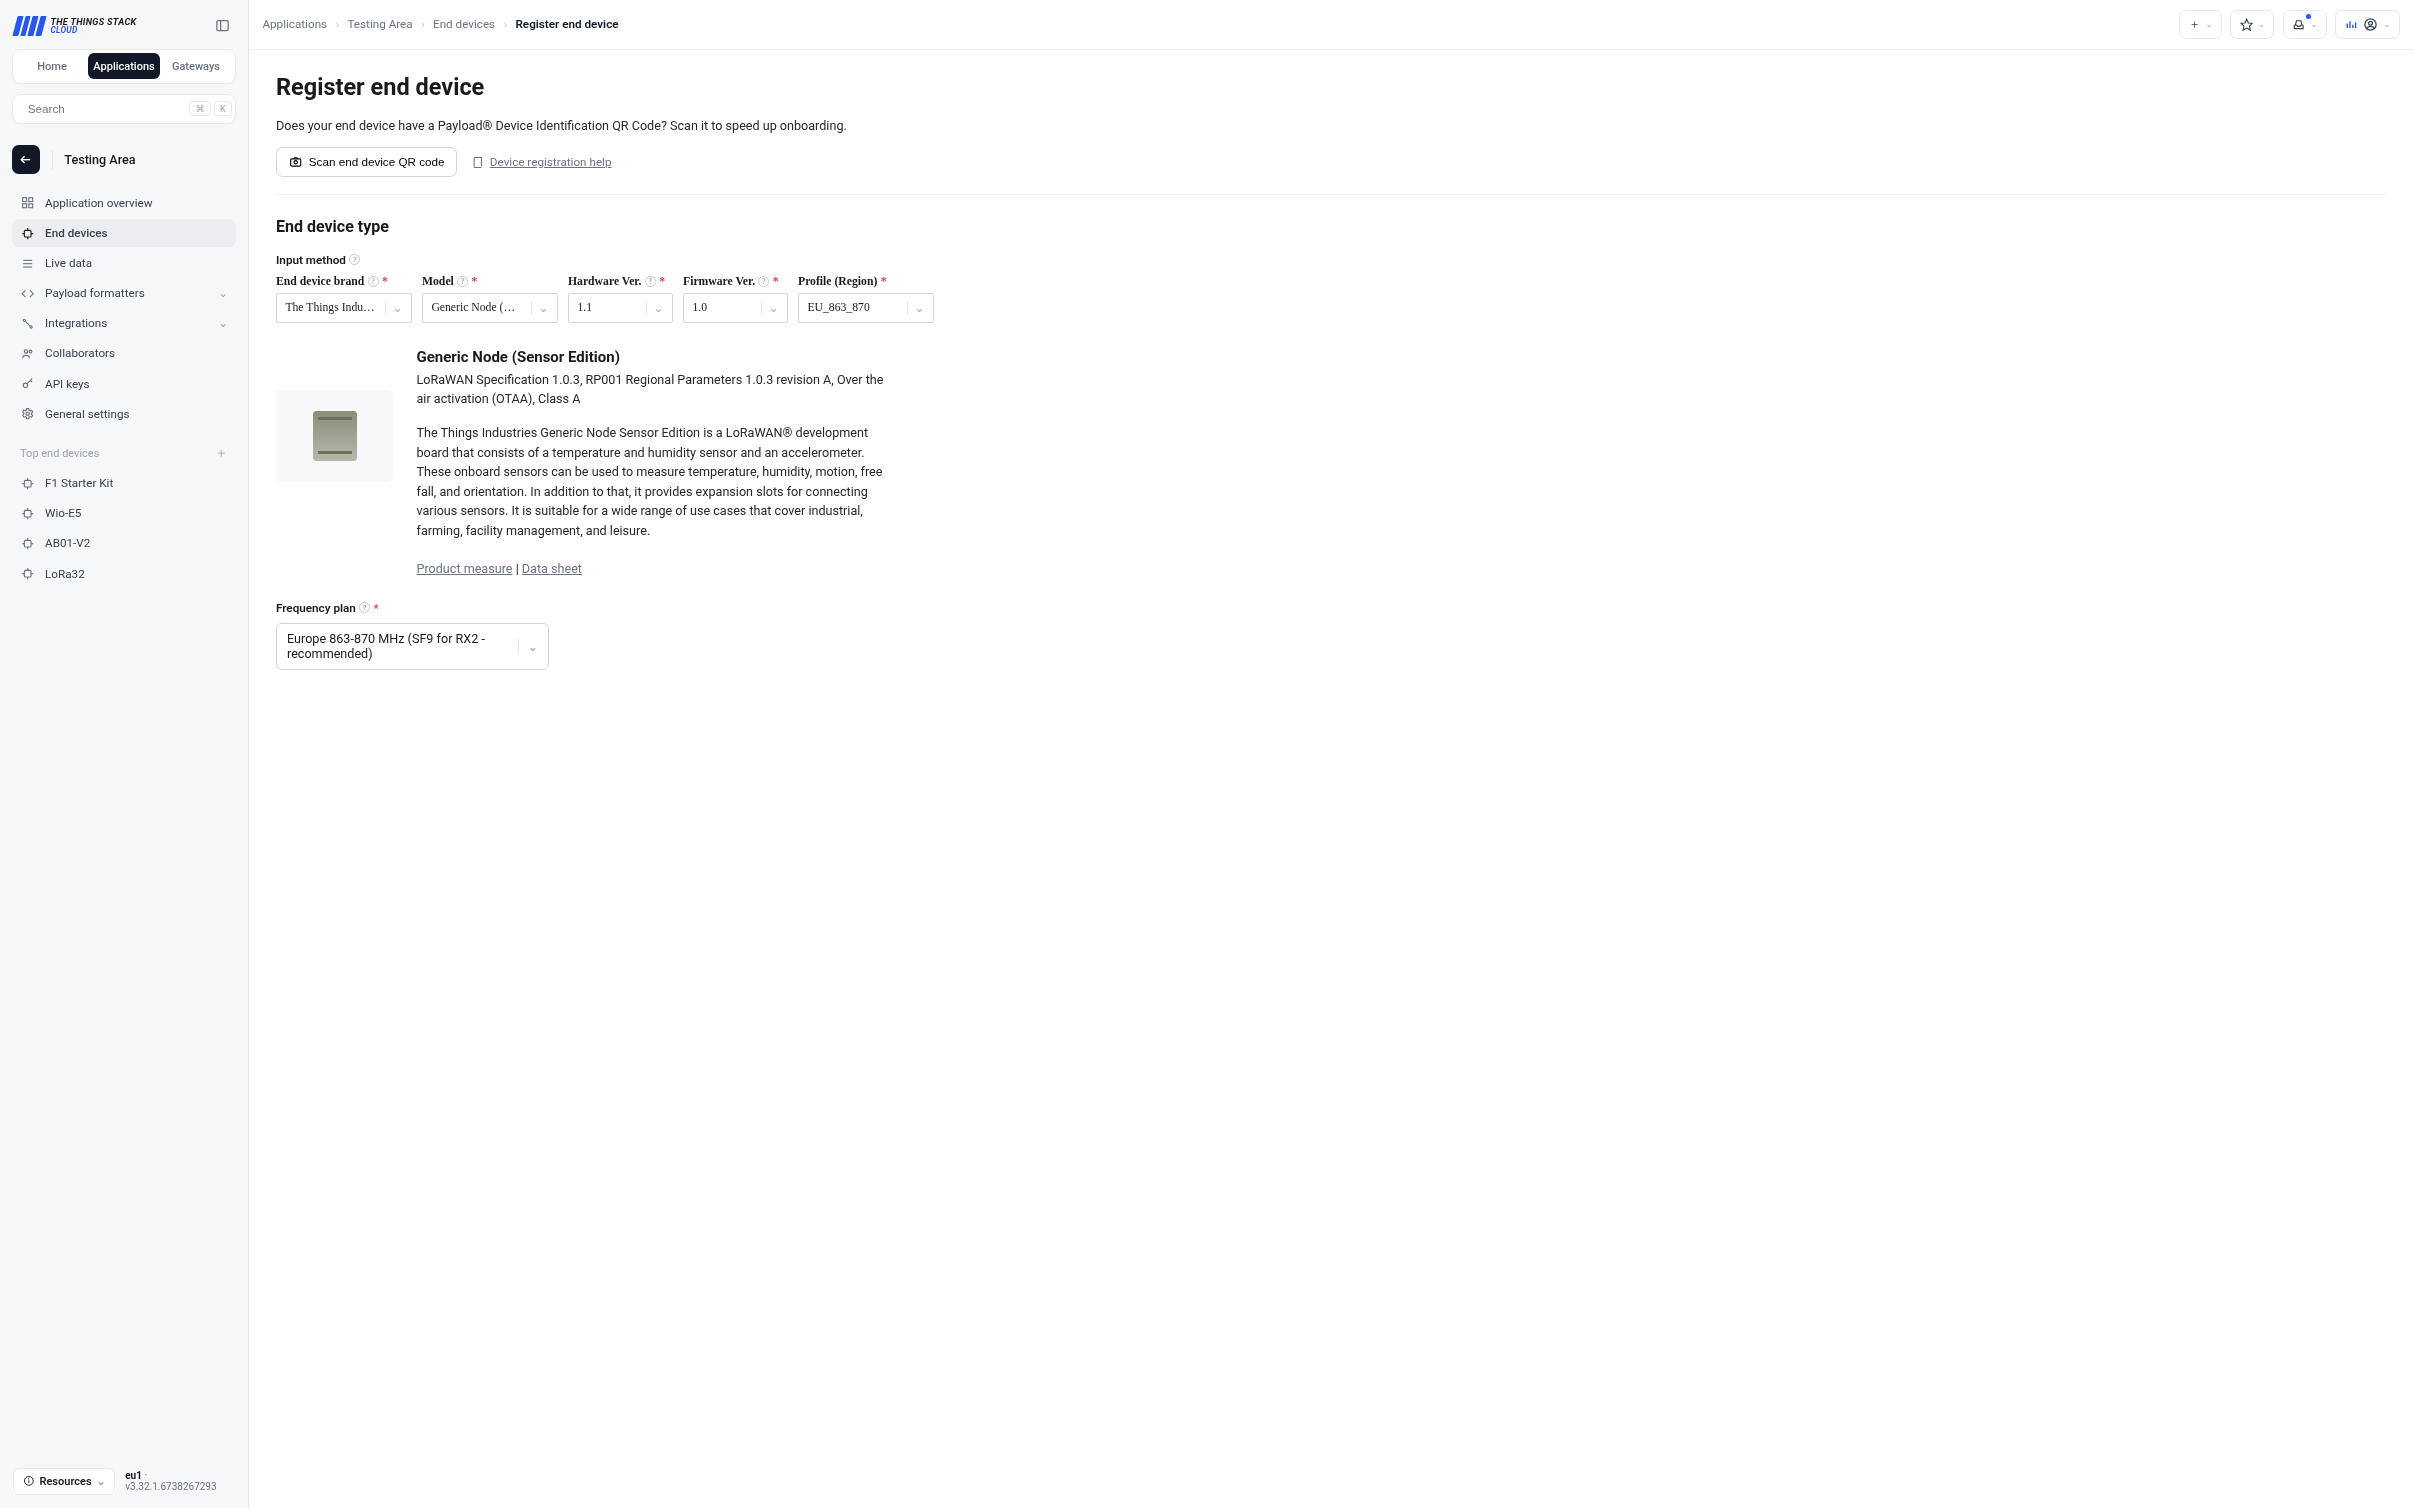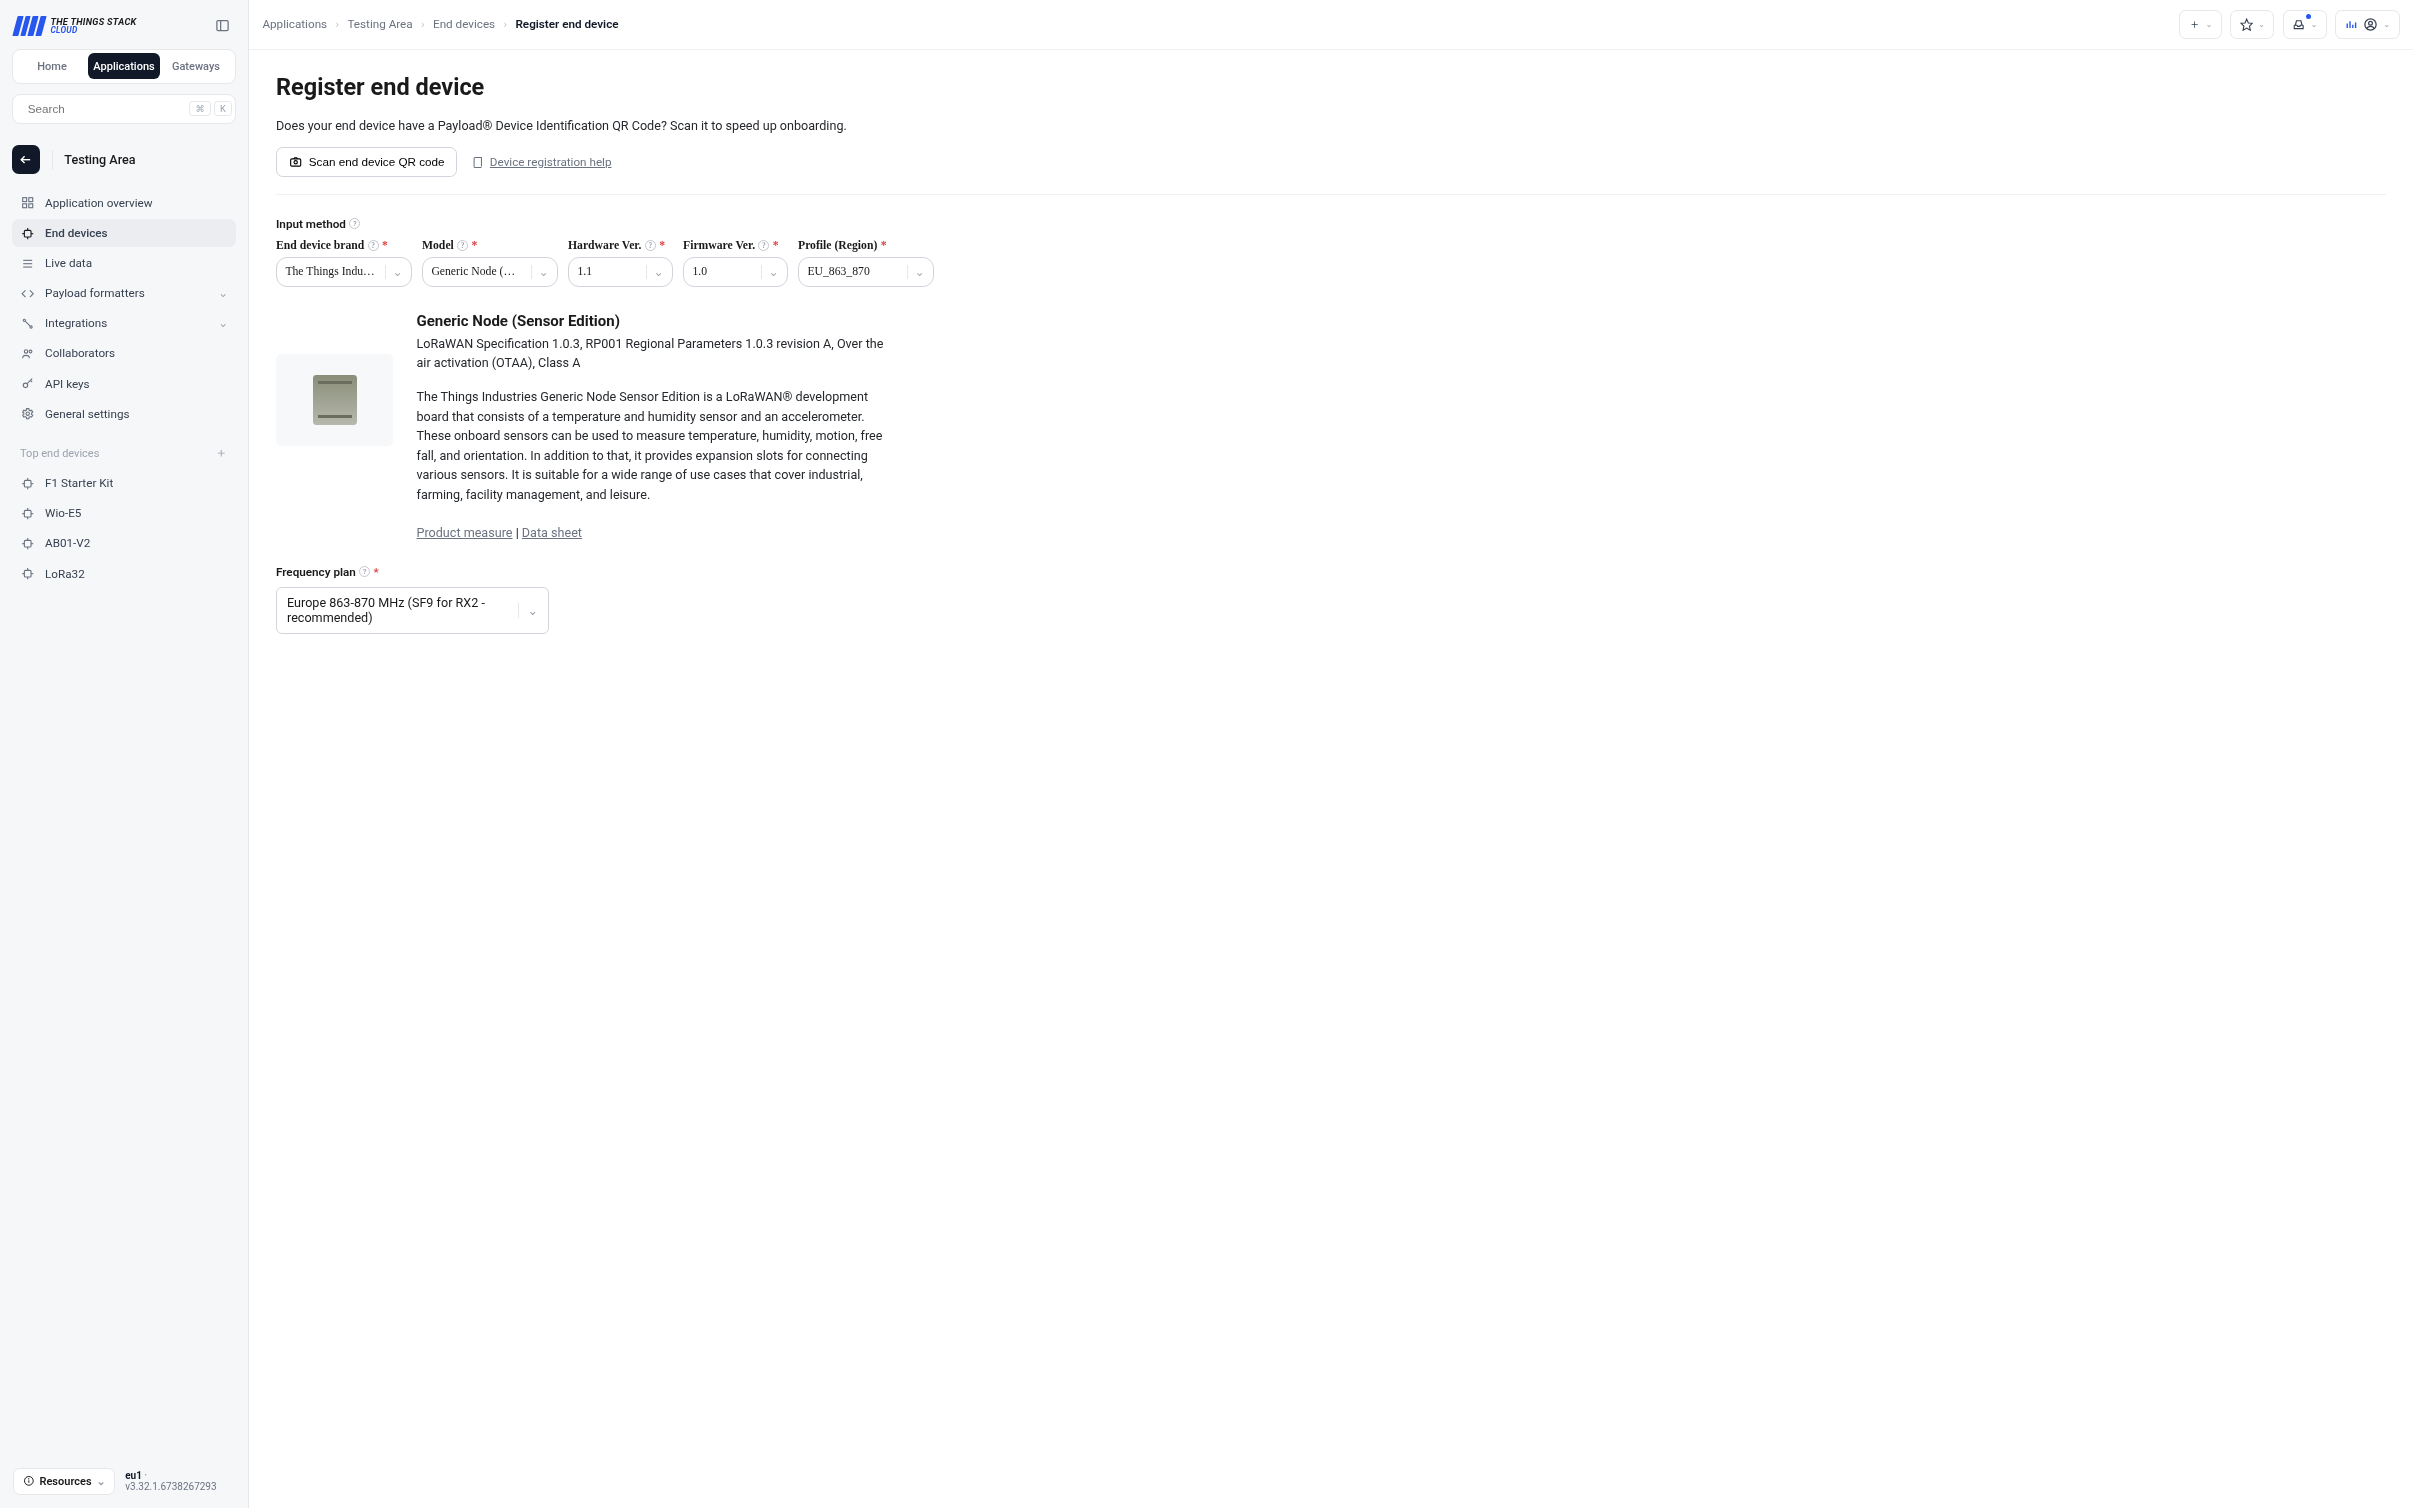--- a/index.html
+++ b/index.html
@@ -198,21 +198,21 @@
   display: flex; align-items: center; justify-content: center;
 }
 .radio.checked { border-color: #2857ed; }
 .radio.checked::after { content: ''; width: 6.7px; height: 6.7px; background: #2857ed; border-radius: 50%; }
 
 .selects-row { display: flex; gap: 10px; margin-bottom: 25px; flex-wrap: wrap; }
 .select-group { display: flex; flex-direction: column; gap: 5px; font-family: Liberation Serif, serif; }
 .select-label { font-size: 11.7px; font-weight: 600; display: flex; align-items: center; gap: 3.4px; }
 .select {
   display: flex; align-items: center; justify-content: space-between;
-  border: 0.8px solid #d1d5db; border-radius: 11px;
+  border: 0.8px solid #d1d5db; border-radius: 2px;
   padding: 6.7px 8.4px; font-size: 11.7px; min-width: 105px;
   background: #fff; cursor: pointer; gap: 8.4px;
 }
 .select .sval { white-space: nowrap; overflow: hidden; text-overflow: ellipsis; max-width: 101px; }
 .select .schev { color: #9ca3af; border-left: 0.8px solid #e5e7eb; padding-left: 6.7px; }
 
 .device-detail { display: flex; gap: 23.5px; margin-bottom: 25px; }
 .device-img {
   width: 117px; height: 92px;
   background: #f7f8fa;
@@ -522,20 +522,21 @@
         <div class="help-link">
           <svg width="12.6" height="12.6" viewBox="0 0 24 24" fill="none" stroke="currentColor" stroke-width="2">
               <path d="M4 20V5a2 2 0 0 1 2-2h12v17"></path>
               <path d="M4 20a2 2 0 0 0 2 2h12"></path>
             </svg>
           <span>Device registration help</span>
         </div>
       </div>
       <div class="divider"></div>
 
+      <h2 class="section-title">End device type</h2>
 
       <div class="field-label">
         <span>Input method</span>
         <span class="info-icon">?</span>
       </div>
 
       <div class="selects-row">
         <div class="select-group">
           <div class="select-label">
               <span>End device brand</span>

